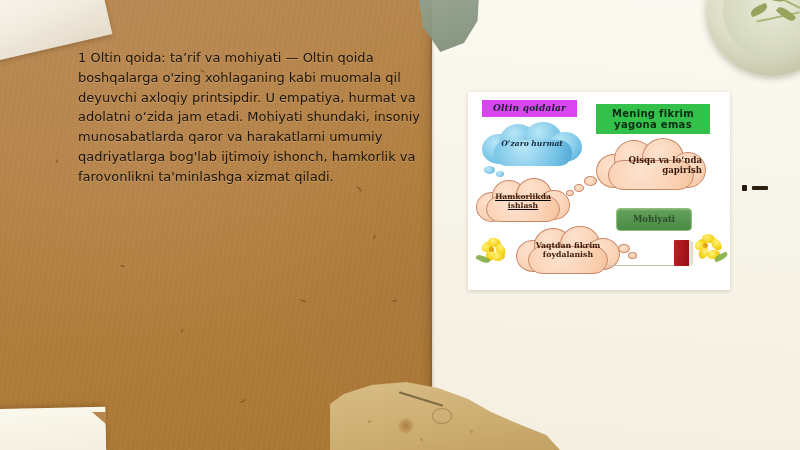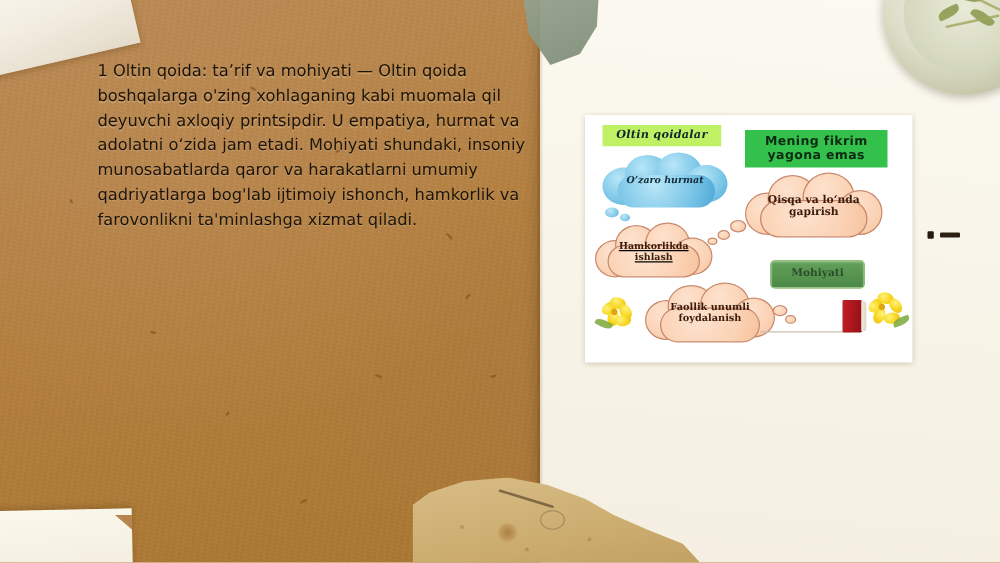--- a/index.html
+++ b/index.html
@@ -177,21 +177,21 @@
     font-family: "DejaVu Serif", serif;
     font-weight: 700;
     font-style: italic;
     display: flex; align-items: center; justify-content: center;
     text-align: center;
     line-height: 1.12;
   }
 
   .lbl-oltin {
     left: 14px; top: 8px; width: 95px; height: 17px;
-    background: #bef264;
+    background: #d946ef;
     color: #12262b;
     font-size: 9px;
     letter-spacing: .2px;
   }
 
   .lbl-mening {
     left: 128px; top: 12px; width: 108px; height: 30px;
     background: #33c14c;
     color: #0d2b12;
     font-size: 10px;
@@ -236,21 +236,21 @@
   .cloud-blue .cloud-text { color:#142b3c; font-size:7.6px; font-weight:700;font-style:italic; }
 
   
   .cloud-peach .puff {
     background: radial-gradient(circle at 38% 32%, #fde2ce 0%, #fbd3b6 58%, #f6c39e 100%);
     border: 1px solid #c9886a;
     box-sizing: border-box;
   }
   .cloud-peach .cloud-text { color: #3a1c0c; font-weight: 700; }
 
-  .cloud-qisqa { left: 128px; top: 46px; width: 110px; height: 54px; }
+  .cloud-qisqa { left: 128px; top: 46px; width: 110px; height: 54px; text-align: right; }
   .cloud-qisqa .cloud-text { font-size: 8.6px; }
 
   .cloud-hamkor { left: 8px; top: 86px; width: 94px; height: 46px; text-decoration: underline; }
   .cloud-hamkor .cloud-text { font-size: 7.6px; }
 
   .cloud-vaqt { left: 48px; top: 134px; width: 104px; height: 48px; }
   .cloud-vaqt .cloud-text { font-size: 7.8px; }
 
   
   .tail {
@@ -388,21 +388,21 @@
         <div class="puff" style="left:10px;top:18px;width:74px;height:26px;border-radius:22px;"></div>
         <span class="cloud-text">Hamkorlikda ishlash</span>
       </div>
 
       <div class="cloud cloud-peach cloud-vaqt">
         <div class="puff" style="left:0px;top:14px;width:34px;height:32px;"></div>
         <div class="puff" style="left:18px;top:2px;width:38px;height:34px;"></div>
         <div class="puff" style="left:44px;top:0px;width:40px;height:36px;"></div>
         <div class="puff" style="left:70px;top:12px;width:34px;height:32px;"></div>
         <div class="puff" style="left:12px;top:20px;width:80px;height:28px;border-radius:24px;"></div>
-        <span class="cloud-text">Faollik unumli foydalanish</span>
+        <span class="cloud-text">Vaqtdan fikrim foydalanish</span>
       </div>
       <div class="tail" style="left:150px;top:152px;width:12px;height:9px;"></div>
       <div class="tail" style="left:160px;top:160px;width:9px;height:7px;"></div>
 
       <div class="label-box lbl-faollik">Mohiyati</div>
 
       <div class="flower" style="left:12px;top:146px;width:30px;height:26px;">
         <div class="petal" style="left:1px;top:4px;transform:rotate(-35deg);"></div>
         <div class="petal" style="left:8px;top:0px;transform:rotate(18deg);"></div>
         <div class="petal" style="left:14px;top:7px;transform:rotate(62deg);"></div>

